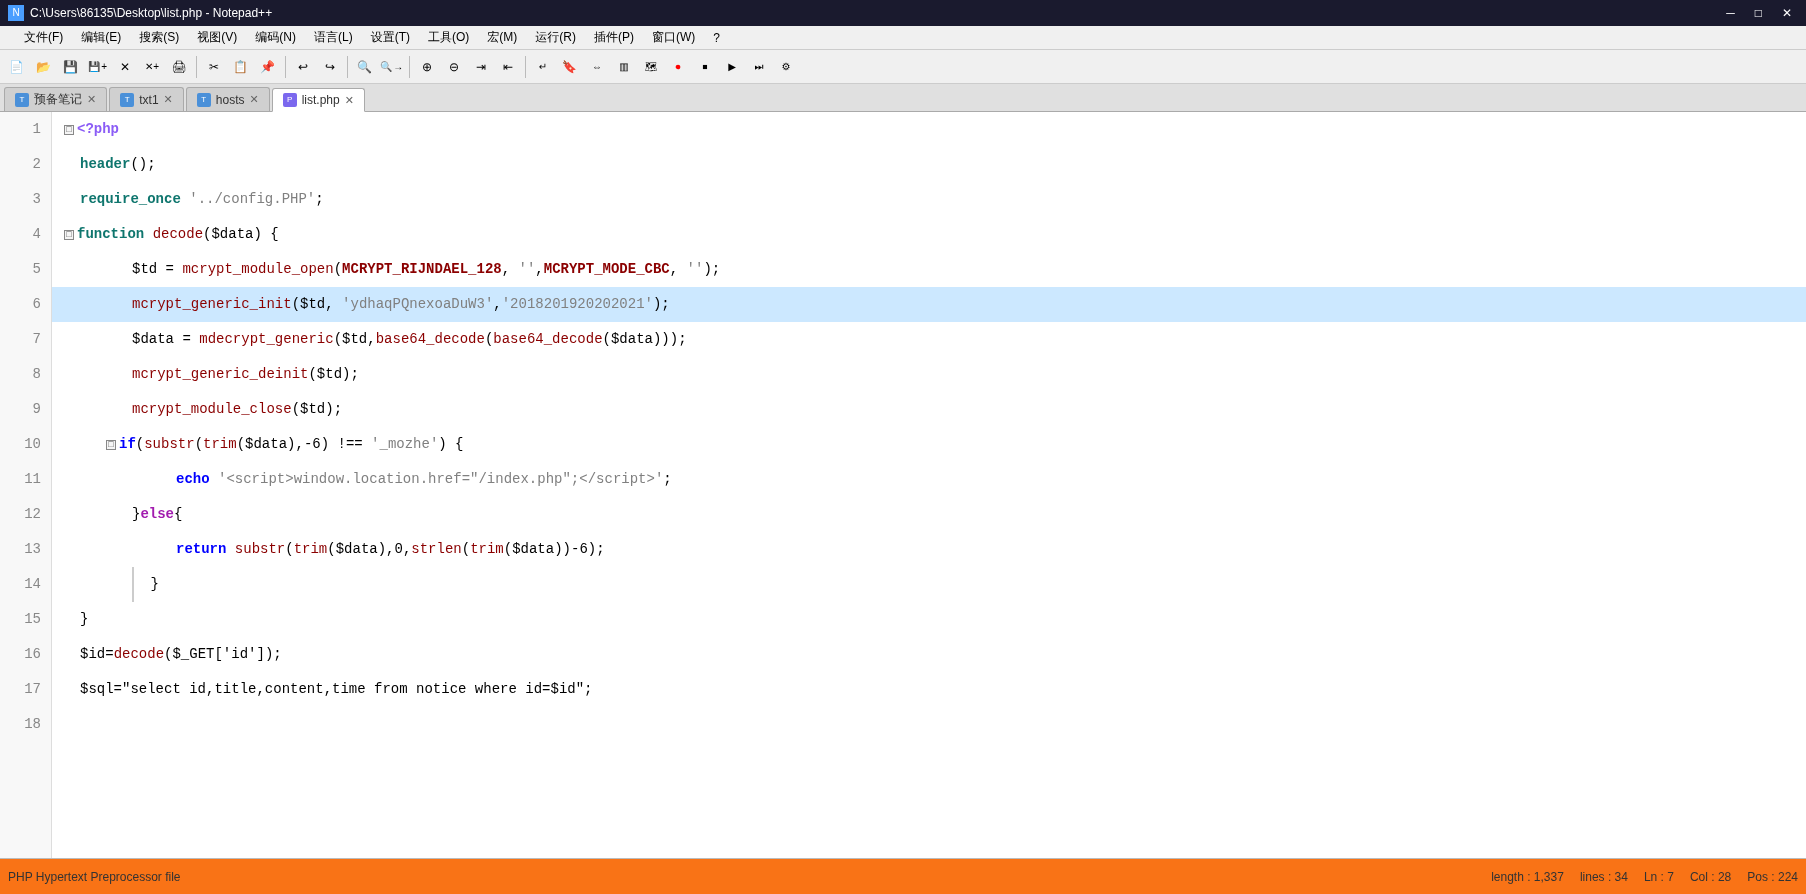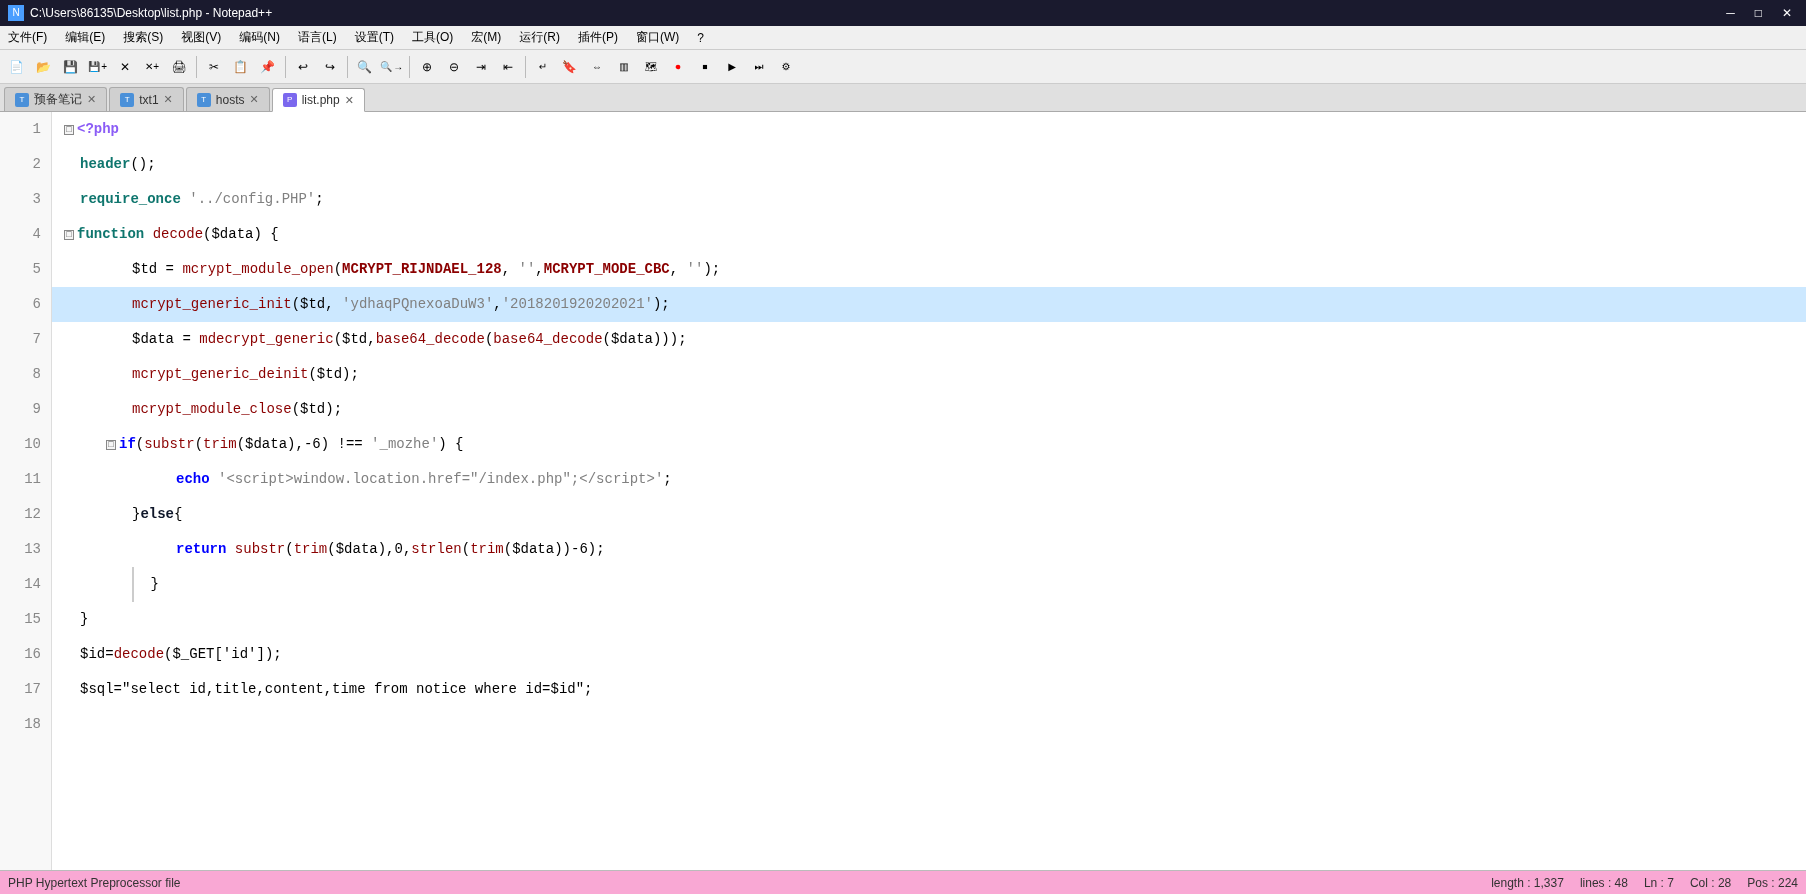--- a/index.html
+++ b/index.html
@@ -38,21 +38,21 @@
       color: white;
       flex-shrink: 0;
     }
 
     
     #menu-bar {
       background: #f0f0f0;
       height: 24px;
       display: flex;
       align-items: center;
-      padding: 0 0;
+      padding: 0 16px;
       font-size: 12px;
       font-family: 'Segoe UI', sans-serif;
       border-bottom: 1px solid #ccc;
       flex-shrink: 0;
       gap: 2px;
     }
     .menu-item {
       padding: 2px 8px;
       cursor: pointer;
       border-radius: 2px;
@@ -192,27 +192,27 @@
     .fn { color: #8b0000; font-weight: normal; }
     .str { color: #808080; }
     .var { color: #000000; }
     .comment { color: #008000; font-style: italic; }
     .const { color: #8b0000; font-weight: bold; }
     .num { color: #000000; }
     .op { color: #000000; }
     .php-tag { color: #8b5cf6; font-weight: bold; }
     .echo-kw { color: #0000ff; font-weight: bold; }
     .ret-kw { color: #0000ff; font-weight: bold; }
-    .else-kw { color: #0f172a; font-weight: bold; }
+    .else-kw { color: #a21caf; font-weight: bold; }
     .if-kw { color: #0000ff; font-weight: bold; }
 
     
     #status-bar {
-      background: #f9a8d4;
-      height: 24px;
+      background: #f97316;
+      height: 36px;
       display: flex;
       align-items: center;
       padding: 0 8px;
       font-size: 12px;
       font-family: 'Segoe UI', sans-serif;
       border-top: 1px solid #bbb;
       flex-shrink: 0;
       justify-content: space-between;
     }
     #status-left { color: #333; }
@@ -419,18 +419,18 @@
       <span style="display:inline-block;width:16px;"></span><span class="var">$sql</span><span>="select id,title,content,time from notice where id=</span><span class="var">$id</span><span>";</span>
     </div>
 
   </div>
 </div>
 
 <div id="status-bar">
   <span id="status-left">PHP Hypertext Preprocessor file</span>
   <div id="status-right">
     <span>length : 1,337</span>
-    <span>lines : 48</span>
+    <span>lines : 34</span>
     <span>Ln : 7</span>
     <span>Col : 28</span>
     <span>Pos : 224</span>
   </div>
 </div>
 
 </body></html>

